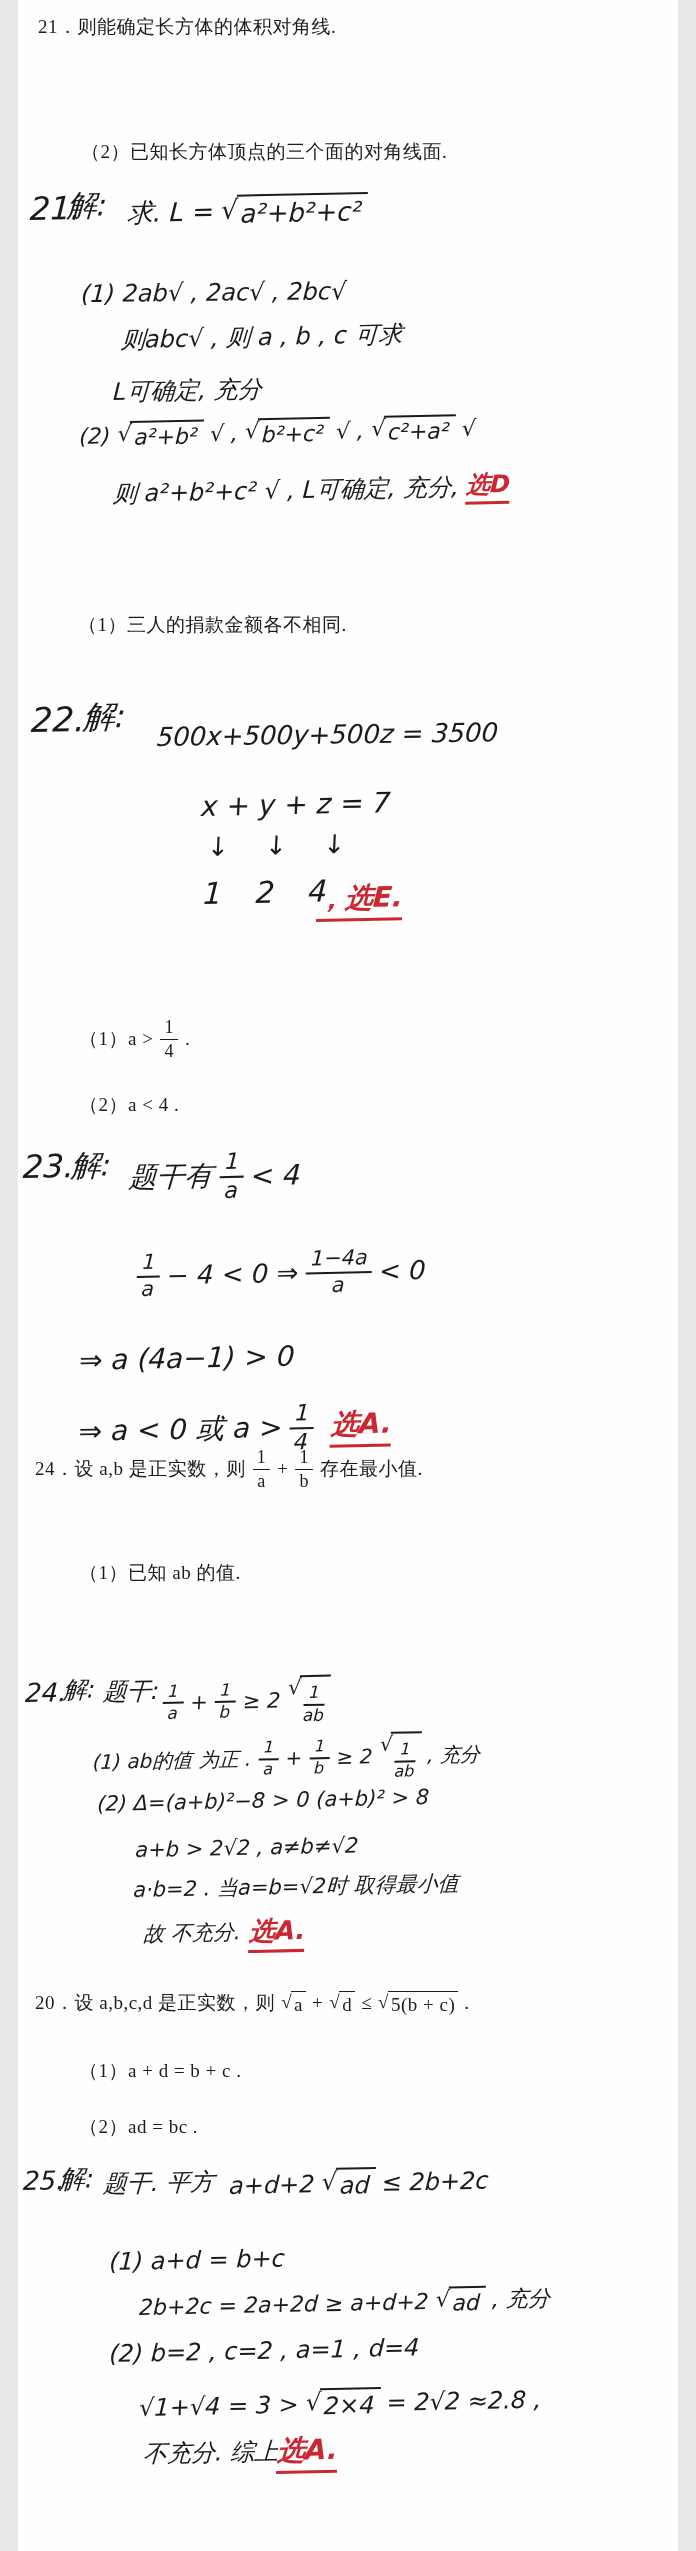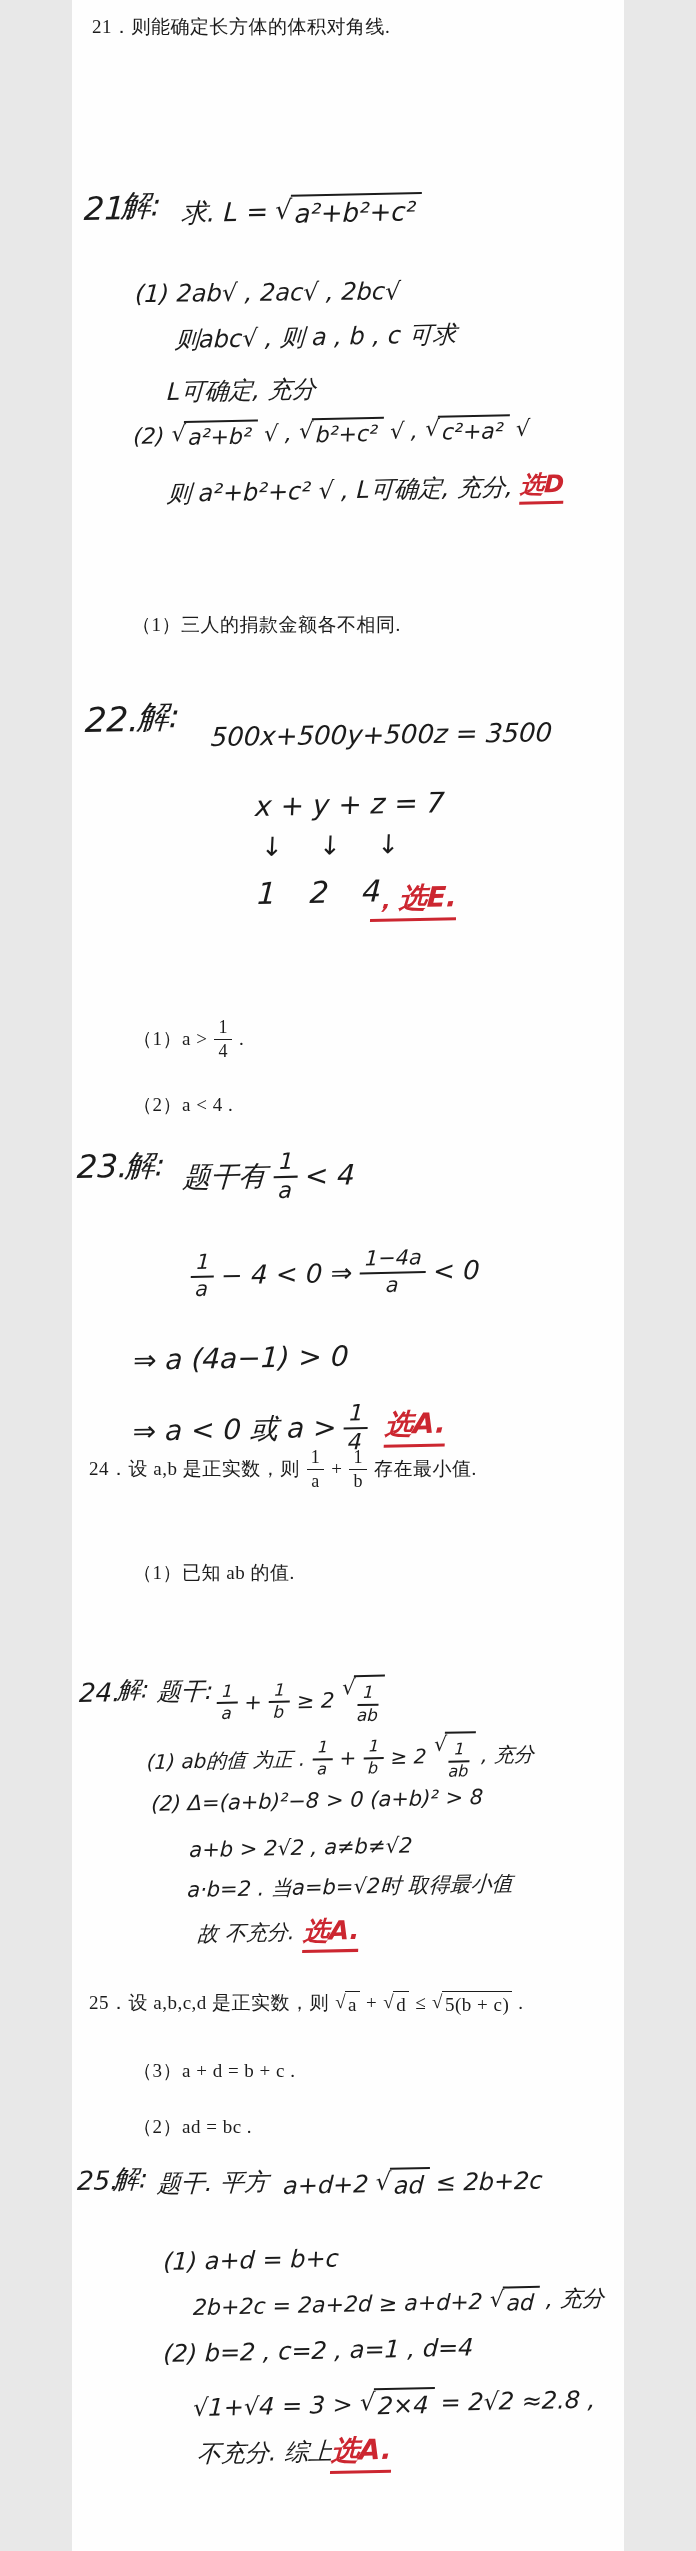--- a/index.html
+++ b/index.html
@@ -1,17 +1,17 @@
 <!DOCTYPE html>
 <html><head>
 <meta charset="utf-8">
 <style>
   html,body { margin:0; padding:0; background:#e8e8e8; }
   .page {
-    position:relative; width:552px; height:2551px; margin:0 auto;
+    position:relative; width:660px; height:2551px; margin:0 auto;
     background:#fefefe; overflow:hidden;
     font-family:"Liberation Serif", serif; color:#1c1c1c;
   }
   
   .printed {
     position:absolute; white-space:nowrap; font-size:19px;
     letter-spacing:0.5px; color:#1c1c1c;
   }
   .mathline { display:flex; align-items:center; gap:4px; }
   .pfrac { display:inline-flex; flex-direction:column; align-items:center; line-height:1.05; font-size:0.95em; margin:0 3px; }
@@ -35,20 +35,21 @@
   .hsqrt .bar { border-top:2px solid currentColor; padding:2px 5px 0; }
   .red { color:#cc2630; }
   .ans { font-weight:bold; border-bottom:3px solid #cc2630; padding-bottom:1px; }
 </style>
 </head>
 <body>
 
 <div class="page">
 
   <div class="printed" style="left:20px; top:14px">21．则能确定长方体的体积对角线.</div>
+  <div class="printed" style="left:63px; top:139px">（2）已知长方体顶点的三个面的对角线面.</div>
 
   <div class="hand" style="left:13px; top:190px; font-size:32px">21.</div>
   <div class="hand" style="left:50px; top:186px; font-size:30px">解:</div>
   <div class="hand hflex" style="left:110px; top:196px; font-size:26px">
     <span>求. L =</span>
     <span class="hsqrt">
         <span class="sym">√</span>
         <span class="bar">a²+b²+c²</span>
       </span>
   </div>
@@ -188,38 +189,38 @@
       </span>
     <span>, 充分</span>
   </div>
   <div class="hand" style="left:80px;  top:1792px; font-size:21px">(2) Δ=(a+b)²−8 &gt; 0    (a+b)² &gt; 8</div>
   <div class="hand" style="left:118px; top:1838px; font-size:21px">a+b &gt; 2√2 , a≠b≠√2</div>
   <div class="hand" style="left:116px; top:1876px; font-size:21px">a·b=2 . 当a=b=√2时 取得最小值</div>
   <div class="hand" style="left:126px; top:1920px; font-size:21px">故 不充分.</div>
   <div class="hand red ans" style="left:232px; top:1914px; font-size:26px">选A.</div>
 
   <div class="printed mathline" style="left:17px; top:1990px">
-    <span>25．设 a,b,c,d 是正实数，则</span>
+    <span>20．设 a,b,c,d 是正实数，则</span>
     <span class="psqrt">
         <span class="sym">√</span>
         <span class="bar">a</span>
       </span>
     <span>+</span>
     <span class="psqrt">
         <span class="sym">√</span>
         <span class="bar">d</span>
       </span>
     <span>≤</span>
     <span class="psqrt">
         <span class="sym">√</span>
         <span class="bar">5(b + c)</span>
       </span>
     <span>.</span>
   </div>
-  <div class="printed" style="left:61px; top:2058px">（3）a + d = b + c .</div>
+  <div class="printed" style="left:61px; top:2058px">（1）a + d = b + c .</div>
   <div class="printed" style="left:61px; top:2114px">（2）ad = bc .</div>
 
   <div class="hand" style="left:6px;  top:2166px; font-size:26px">25.</div>
   <div class="hand" style="left:42px; top:2162px; font-size:26px">解:</div>
   <div class="hand" style="left:86px; top:2168px; font-size:24px">题干. 平方</div>
   <div class="hand hflex" style="left:212px; top:2170px; font-size:24px">
     <span>a+d+2</span>
     <span class="hsqrt">
         <span class="sym">√</span>
         <span class="bar">ad</span>

